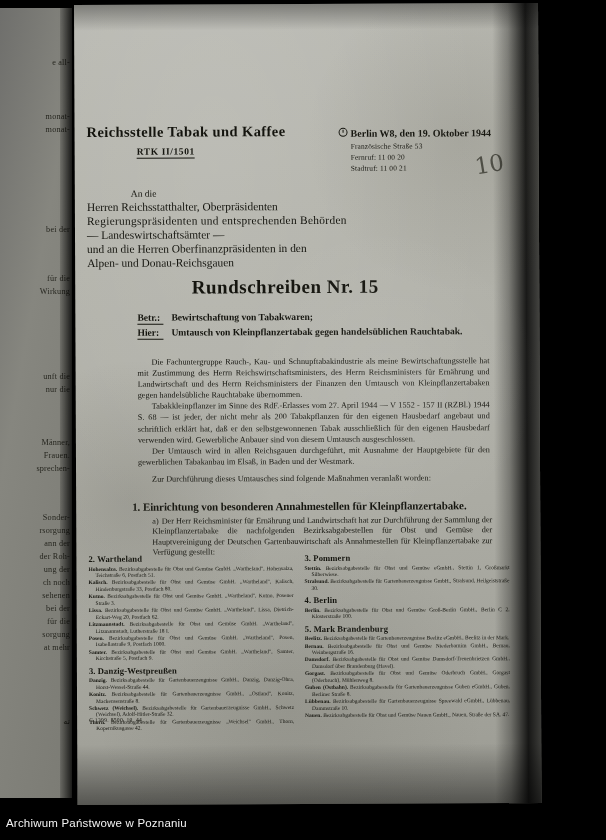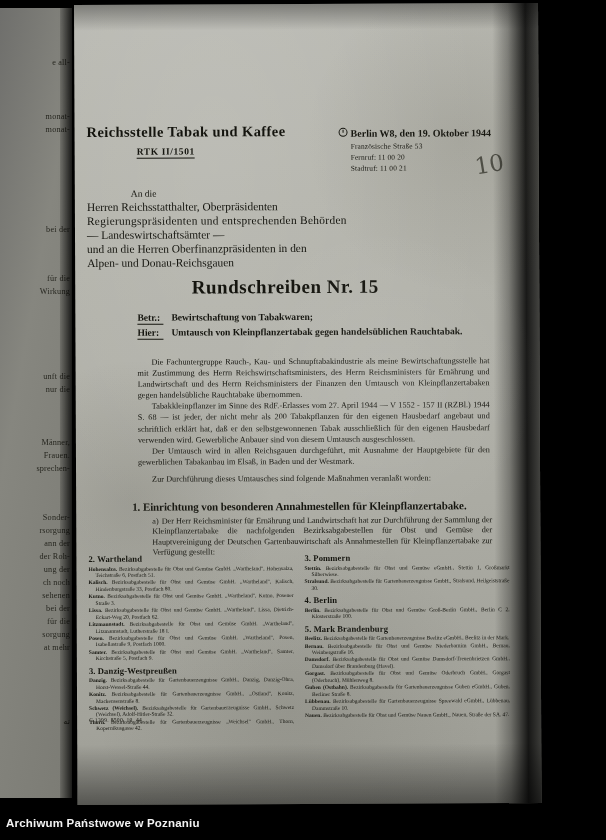--- a/index.html
+++ b/index.html
@@ -275,21 +275,21 @@
     left: 0; bottom: 0;
     width: 606px; height: 34px;
     background: #000;
     display: flex;
     align-items: center;
   }
   .caption-text {
     color: #f2f2f2;
     font-family: "Liberation Sans", sans-serif;
     font-size: 11.5px;
-    font-weight: bold;
+    font-weight: normal;
     letter-spacing: .2px;
     padding-left: 6px;
   }
 </style>
 </head>
 <body>
 
 <div id="scan">
 
   <div class="under-page">

